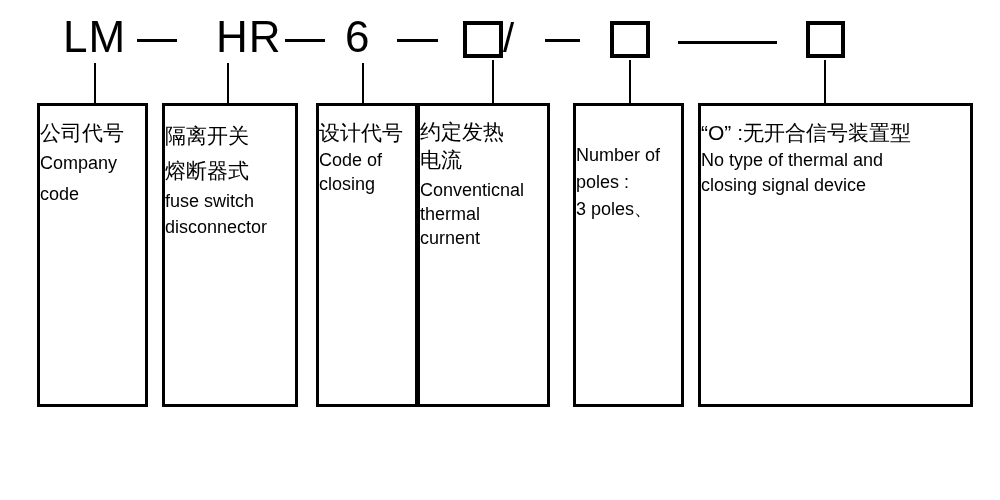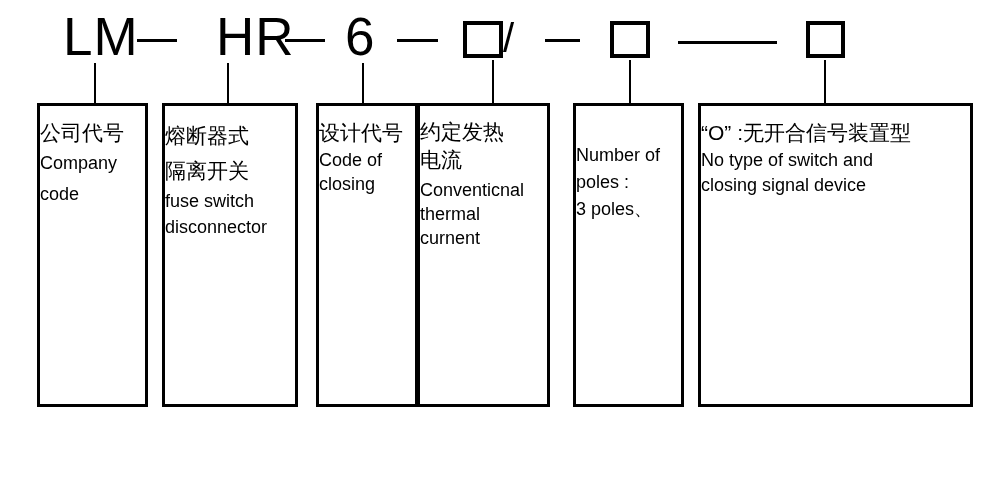--- a/index.html
+++ b/index.html
@@ -9,21 +9,21 @@
     height: 500px;
     background: #ffffff;
     color: #000000;
     font-family: "Liberation Sans", "DejaVu Sans", sans-serif;
     overflow: hidden;
   }
   
   .code-token {
     position: absolute;
     top: 13px;
-    font-size: 53px;
+    font-size: 44px;
     line-height: 48px;
     font-weight: 400;
     letter-spacing: 1px;
     white-space: nowrap;
   }
   .dash {
     position: absolute;
     height: 3px;
     background: #000000;
   }
@@ -98,22 +98,22 @@
   <div class="connector" style="left:629px; top:60px; height:43px;"></div>
   <div class="connector" style="left:824px; top:60px; height:43px;"></div>
 
   <div class="legend-box" style="left:37px; width:111px;">
     <span class="zh">公司代号</span>
     <span class="en lh31">Company</span>
     <span class="en lh31">code</span>
   </div>
 
   <div class="legend-box" style="left:162px; width:136px;">
+    <span class="zh lh35">隔离开关</span>
     <span class="zh lh35">熔断器式</span>
-    <span class="zh lh35">隔离开关</span>
     <span class="en">fuse switch</span>
     <span class="en">disconnector</span>
   </div>
 
   <div class="legend-box" style="left:316px; width:102px;">
     <span class="zh">设计代号</span>
     <span class="en lh24">Code of</span>
     <span class="en lh24">closing</span>
   </div>
 
@@ -126,17 +126,17 @@
   </div>
 
   <div class="legend-box" style="left:573px; width:111px;">
     <span class="en lh27 gap-lg">Number of</span>
     <span class="en lh27">poles :</span>
     <span class="en lh27">3 poles、</span>
   </div>
 
   <div class="legend-box" style="left:698px; width:275px;">
     <span class="zh">“O” :无开合信号装置型</span>
-    <span class="en lh25">No type of switch and</span>
+    <span class="en lh25">No type of thermal and</span>
     <span class="en lh25">closing signal device</span>
   </div>
 
 </div>
 
 </body></html>

